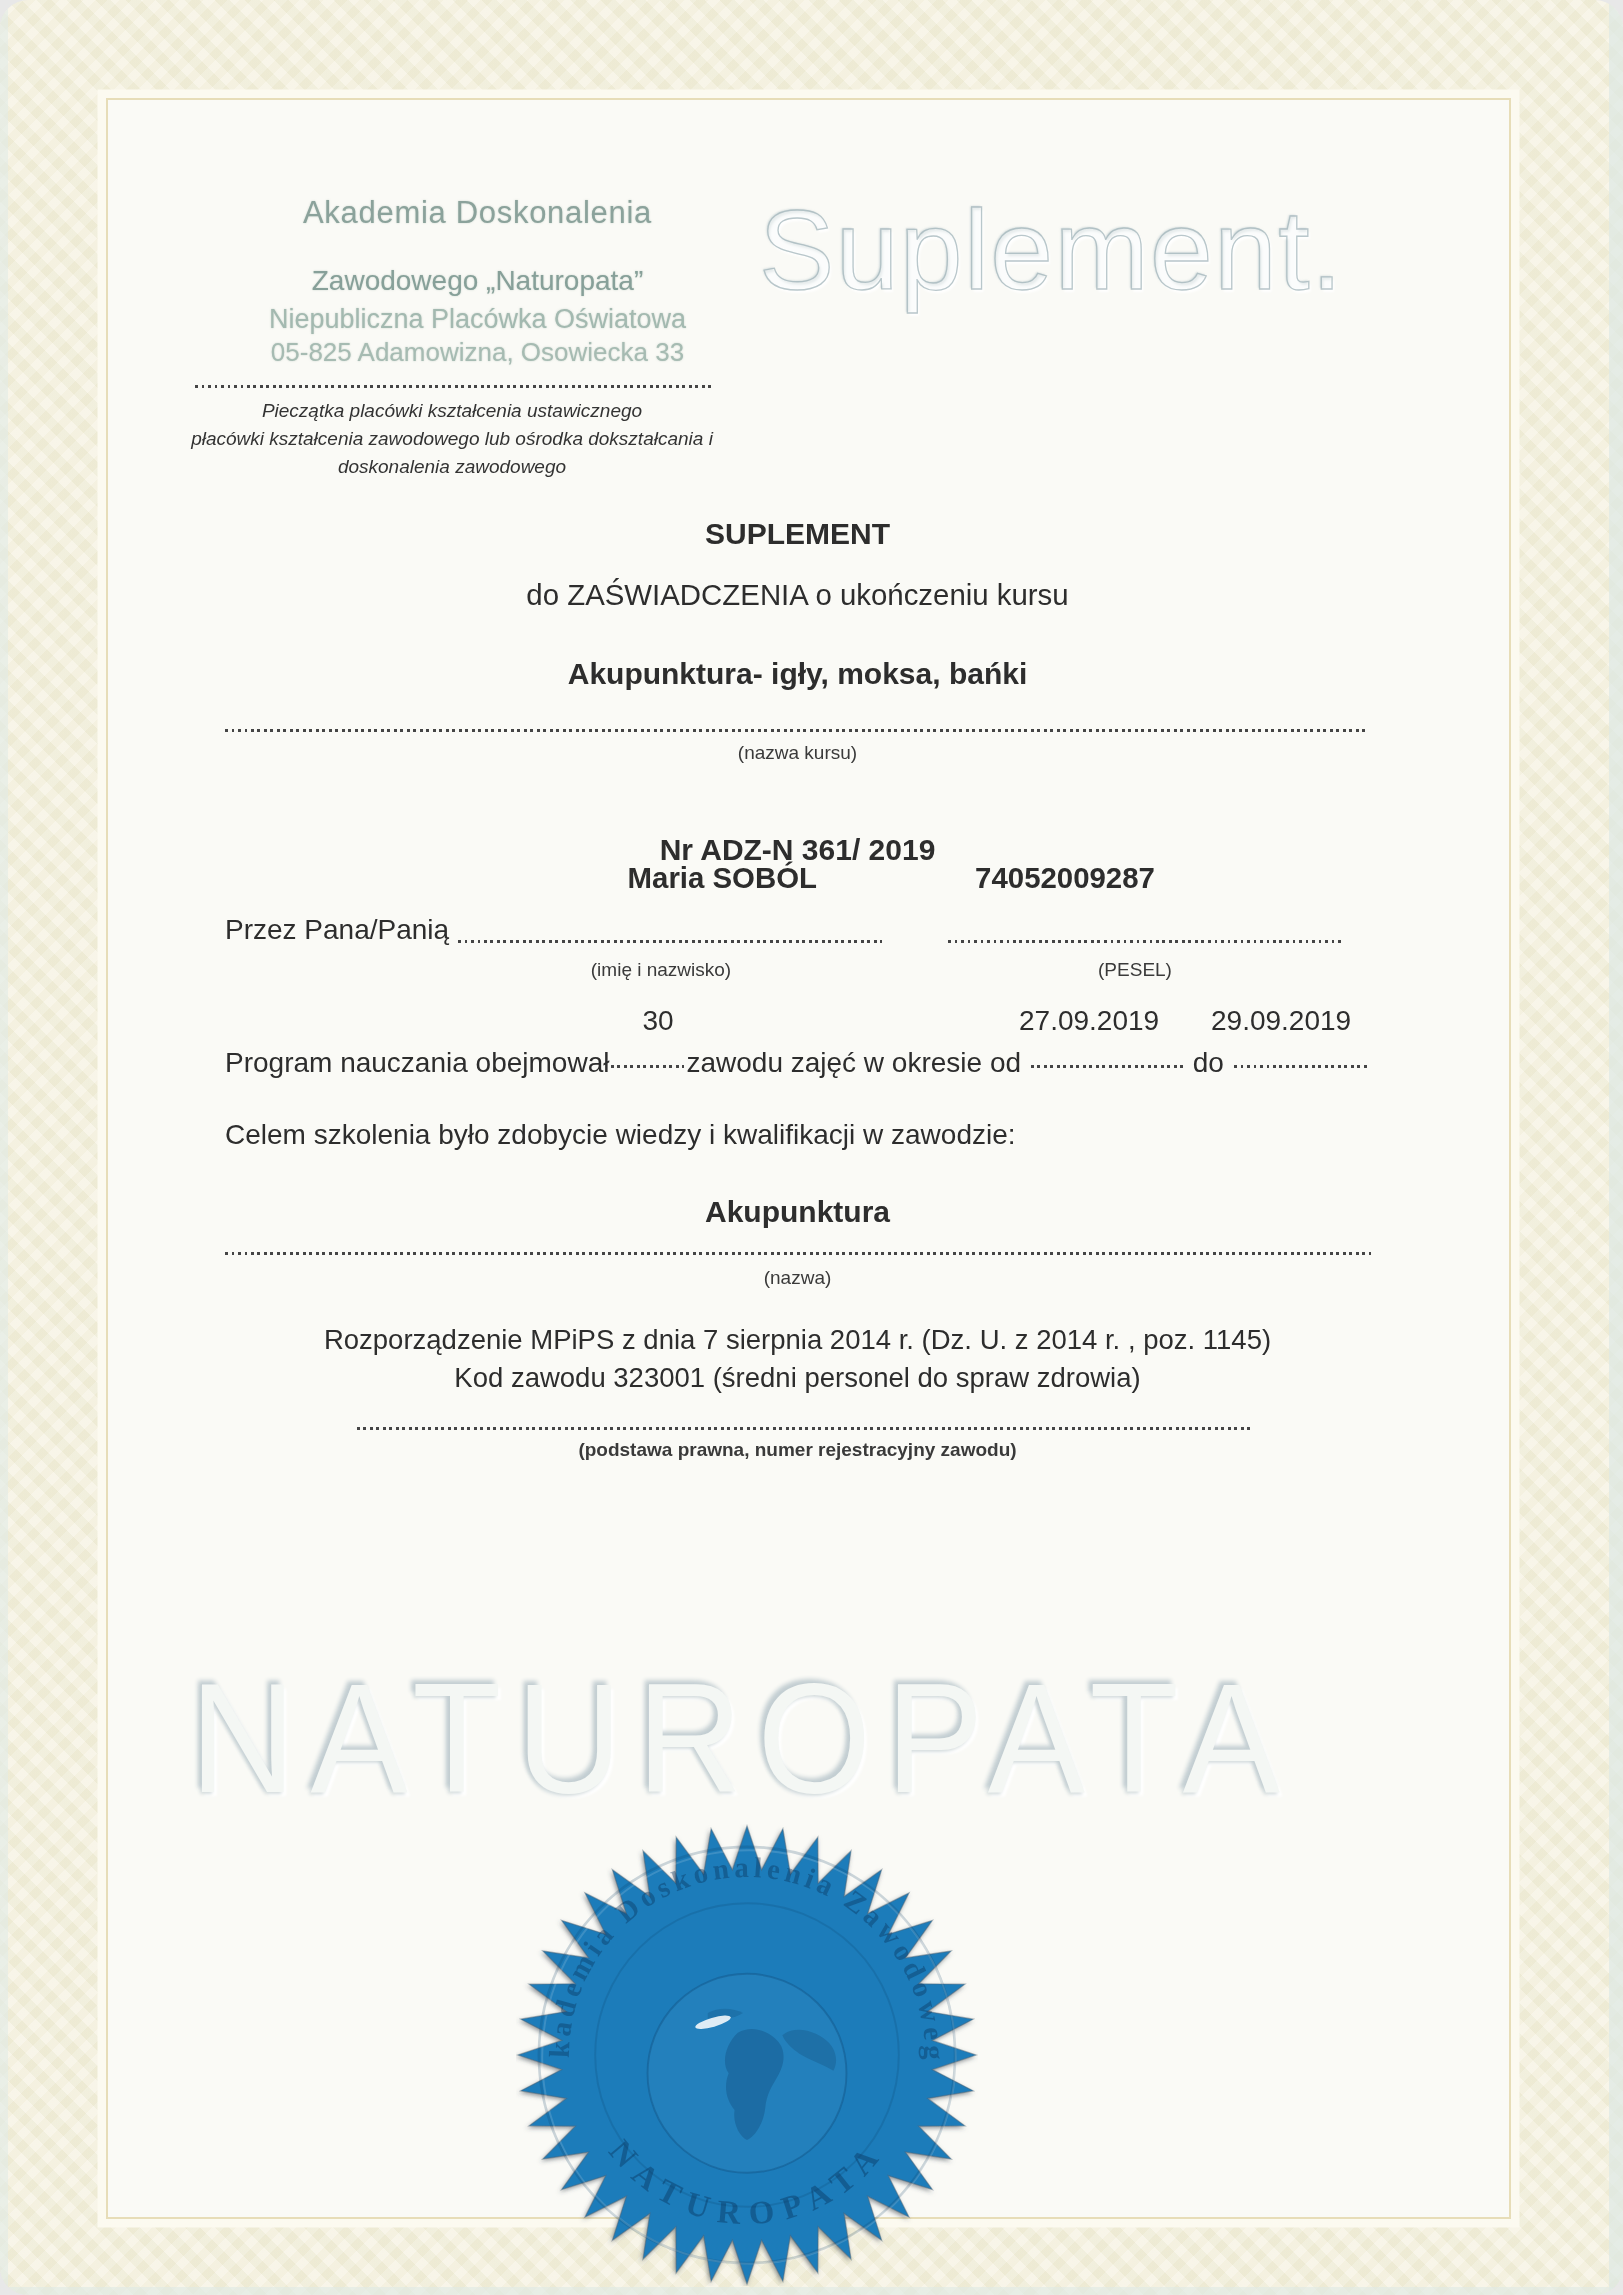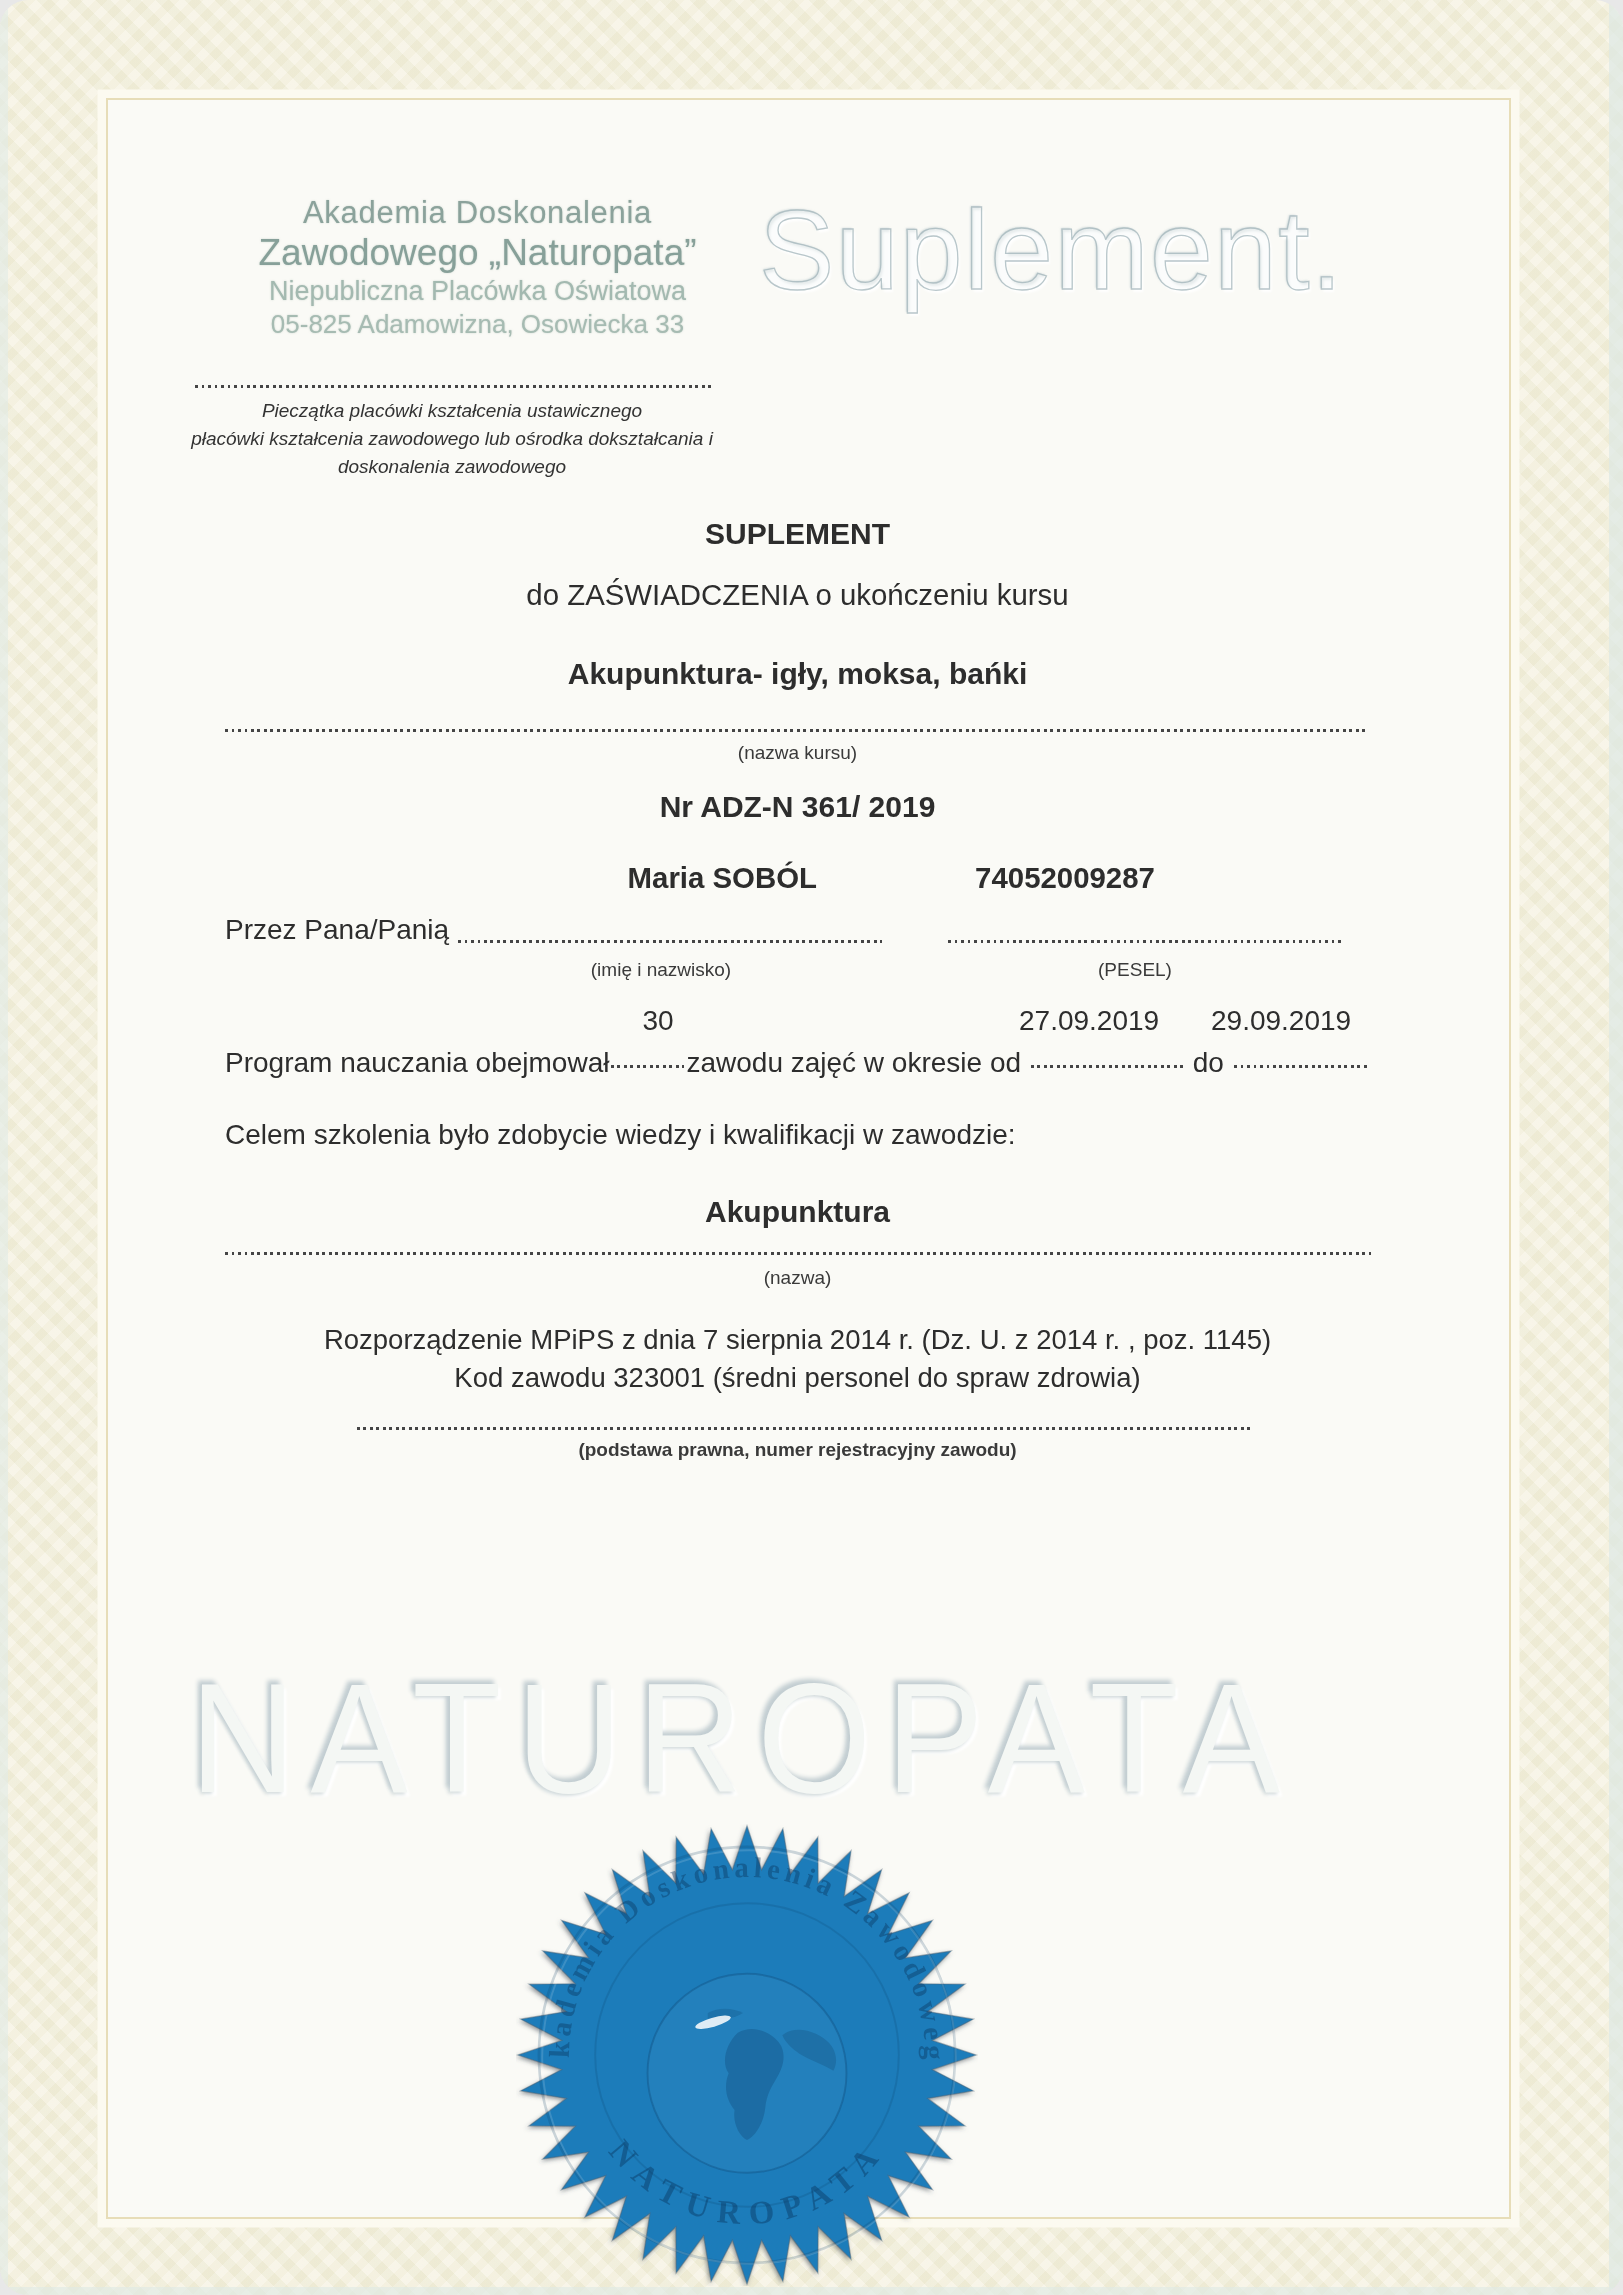--- a/index.html
+++ b/index.html
@@ -21,21 +21,21 @@
     background:#fafaf6;border:2.6px solid #e7ddb8;
     box-shadow:0 0 0 8.5px #fcfaf0;
   }
   .abs{position:absolute;z-index:5;}
   .center-line{position:absolute;z-index:5;left:225px;width:1145px;text-align:center;}
 
   
   .stamp{left:216px;top:194px;width:523px;text-align:center;
          text-shadow:0 0 2px rgba(160,180,170,.55);}
   .stamp .l1{font-size:31px;line-height:38px;color:#8ba29b;letter-spacing:0.7px;}
-  .stamp .l2{font-size:37px;line-height:42px;color:#87a099;}
+  .stamp .l2{font-size:28px;line-height:42px;color:#87a099;margin-top:28px;}
   .stamp .l3{font-size:27px;line-height:34px;color:#a3b9b0;}
   .stamp .l4{font-size:26px;line-height:33px;color:#a6bbb2;}
   .stamp .l5{font-size:23.6px;line-height:30px;color:#a9bdb5;}
   .stamp-caption{left:164px;top:397px;width:576px;text-align:center;
     font-style:italic;font-size:19px;line-height:28px;color:#333;}
 
   
   .dotted{position:absolute;z-index:5;height:3.3px;
     background-image:repeating-linear-gradient(90deg,#454545 0 2.6px,transparent 2.6px 6.5px);}
   .dotspan{display:inline-block;height:3.3px;margin:0 2px 3.9px 2px;
@@ -83,21 +83,21 @@
     <div>doskonalenia zawodowego</div>
   </div>
 
   <div class="abs wm-sup">Suplement.</div>
 
   <div class="center-line h46 b" style="top:516px;">SUPLEMENT</div>
   <div class="center-line" style="top:578px;font-size:29.4px;">do ZAŚWIADCZENIA o ukończeniu kursu</div>
   <div class="center-line h46 b" style="top:656px;">Akupunktura- igły, moksa, bańki</div>
   <div class="dotted" style="left:225px;top:729px;width:1144px;"></div>
   <div class="center-line cap" style="top:741px;">(nazwa kursu)</div>
-  <div class="center-line h46 b" style="top:789px;">Nr ADZ-N 361/ 2019</div>
+  <div class="center-line h46 b" style="top:832px;">Nr ADZ-N 361/ 2019</div>
 
   <div class="abs t b" style="left:555px;top:861px;width:262px;text-align:right;font-size:29.4px;">Maria SOBÓL</div>
   <div class="abs t b" style="left:934px;top:861px;width:262px;text-align:center;font-size:29.4px;">74052009287</div>
   <div class="abs t" style="left:225px;top:913px;">Przez Pana/Panią</div>
   <div class="dotted" style="left:458px;top:940px;width:424px;"></div>
   <div class="dotted" style="left:948px;top:940px;width:393px;"></div>
   <div class="abs cap" style="left:530px;top:958px;width:262px;text-align:center;">(imię i nazwisko)</div>
   <div class="abs cap" style="left:1004px;top:958px;width:262px;text-align:center;">(PESEL)</div>
 
   <div class="abs t" style="left:622px;top:1004px;width:72px;text-align:center;">30</div>

